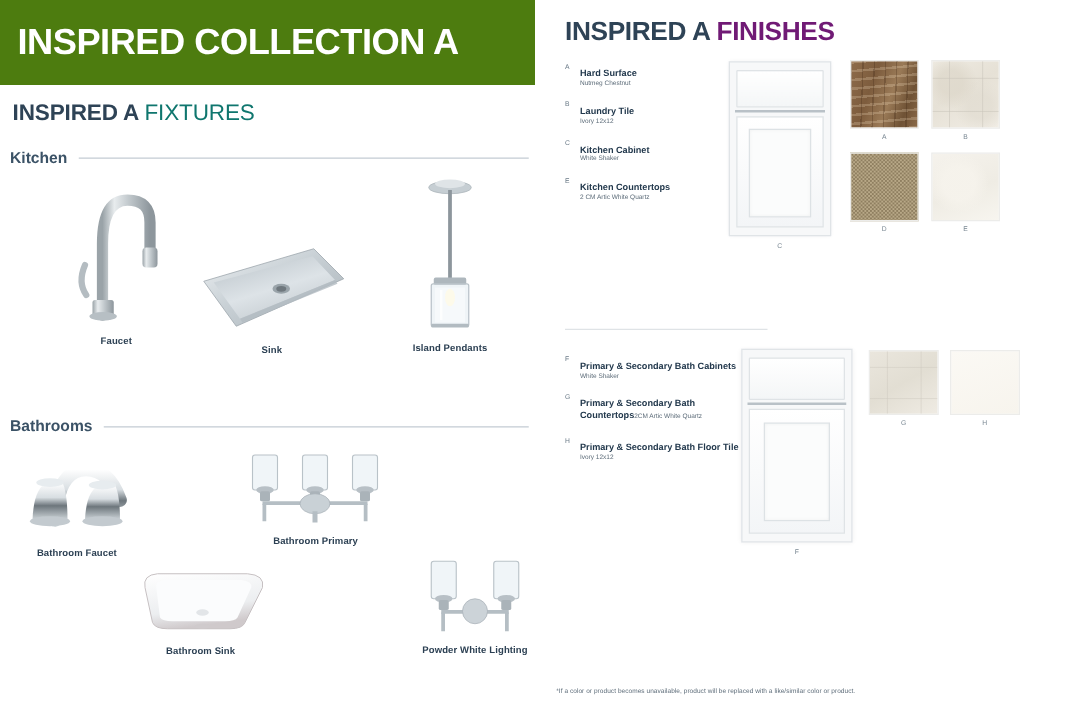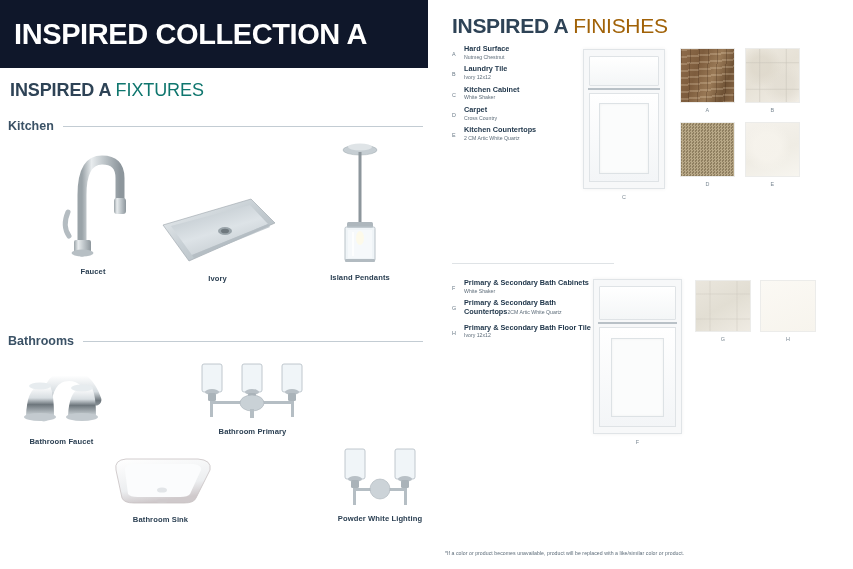--- a/index.html
+++ b/index.html
@@ -9,21 +9,21 @@
     font-family: "Liberation Sans", sans-serif;
     overflow: hidden;
   }
   .page { position: relative; width: 853px; height: 569px; background:#fff; }
 
   
   .left-col { position:absolute; left:0; top:0; width:440px; height:569px; }
 
   .banner {
     position:absolute; left:0; top:0; width:428px; height:68px;
-    background:#0f172a;
+    background:#4d7c0f;
     display:flex; align-items:center;
   }
   .banner-title {
     color:#ffffff; font-size:29px; font-weight:700; letter-spacing:-0.4px;
     padding-left:14px; white-space:nowrap;
   }
 
   .fixtures-head {
     position:absolute; left:10px; top:80px;
     font-size:18px; font-weight:700; letter-spacing:-0.1px; white-space:nowrap;
@@ -58,32 +58,32 @@
   #fx-plight  { left:325px; top:445px; width:110px; }
 
   
   .right-col { position:absolute; left:440px; top:0; width:413px; height:569px; }
 
   .finishes-head {
     position:absolute; left:12px; top:14px;
     font-size:21px; font-weight:700; letter-spacing:-0.3px; white-space:nowrap;
   }
   .finishes-head .dark { color:#2e4356; }
-  .finishes-head .light { color:#a16207; font-weight:400;text-align:center; }
+  .finishes-head .light { color:#701a75; font-weight:700;text-align:center; }
 
   .legend { position:absolute; }
   #legend-1 { left:12px; top:44px; width:150px; }
   #legend-2 { left:12px; top:278px; width:160px; }
 
   .leg-row { position:relative; display:flex; align-items:flex-start; margin-bottom:4px; }
   .leg-key {
     width:12px; flex:0 0 12px; font-size:5.4px; color:#6b7b88;
     padding-top:7px; text-align:left; letter-spacing:0.3px;
   }
-  .leg-body { flex:1; }
+  .leg-body { flex:1;margin-top:10px; }
   .leg-name {
     font-size:7.3px; font-weight:700; color:#23394d; line-height:1.25;
   }
   .leg-sub {
     font-size:5.2px; color:#5d6c79; line-height:1.3; margin-top:0.5px;
   }
   .leg-sub-inline { font-size:5.2px; color:#5d6c79; font-weight:400; }
 
   
   .cab-wrap { position:absolute; text-align:center; }
@@ -234,21 +234,21 @@
               <stop offset="100%" stop-color="#c5ccd1"></stop>
             </linearGradient>
           </defs>
           <path d="M8 30 L96 4 L120 28 L34 66 Z" fill="url(#sinkg)" stroke="#9aa3a9" stroke-width="0.6"></path>
           <path d="M16 31 L95 10 L113 29 L37 60 Z" fill="url(#sinkin)"></path>
           <ellipse cx="70" cy="36" rx="7" ry="4" fill="#9aa4aa"></ellipse>
           <ellipse cx="70" cy="36" rx="4" ry="2.3" fill="#6f787e"></ellipse>
           <path d="M37 60 L113 29 L115 32 L39 63 Z" fill="#b3bcc2" opacity="0.8"></path>
         </svg>
       </div>
-      <div class="fx-label">Ivory</div>
+      <div class="fx-label">Sink</div>
     </div>
 
     <div class="fx" id="fx-pend">
       <div class="fx-art">
         <svg width="110" height="128" viewBox="0 0 110 128">
           <ellipse cx="55" cy="12" rx="17" ry="5" fill="#c6ced3" stroke="#a8b1b7" stroke-width="0.6"></ellipse>
           <ellipse cx="55" cy="9" rx="12" ry="3.5" fill="#dfe4e7"></ellipse>
           <rect x="53.5" y="14" width="3" height="72" fill="#8d969c"></rect>
           <rect x="42" y="84" width="26" height="6" rx="1.5" fill="#aeb7bd"></rect>
           <rect x="40" y="89" width="30" height="34" rx="1.5" fill="rgba(225,235,240,0.55)" stroke="#b9c2c8" stroke-width="1"></rect>
@@ -373,27 +373,20 @@
         </div>
       </div>
       <div class="leg-row">
         <div class="leg-key">C</div>
         <div class="leg-body">
           <div class="leg-name">Kitchen Cabinet</div>
           <div class="leg-sub">White Shaker</div>
         </div>
       </div>
       <div class="leg-row">
-        <div class="leg-key">D</div>
-        <div class="leg-body">
-          <div class="leg-name">Carpet</div>
-          <div class="leg-sub">Cross Country</div>
-        </div>
-      </div>
-      <div class="leg-row">
         <div class="leg-key">E</div>
         <div class="leg-body">
           <div class="leg-name">Kitchen Countertops</div>
           <div class="leg-sub">2 CM Artic White Quartz</div>
         </div>
       </div>
     </div>
 
     <div class="cab-wrap" id="cab-c">
       <div class="cab" style="height:140px;">

